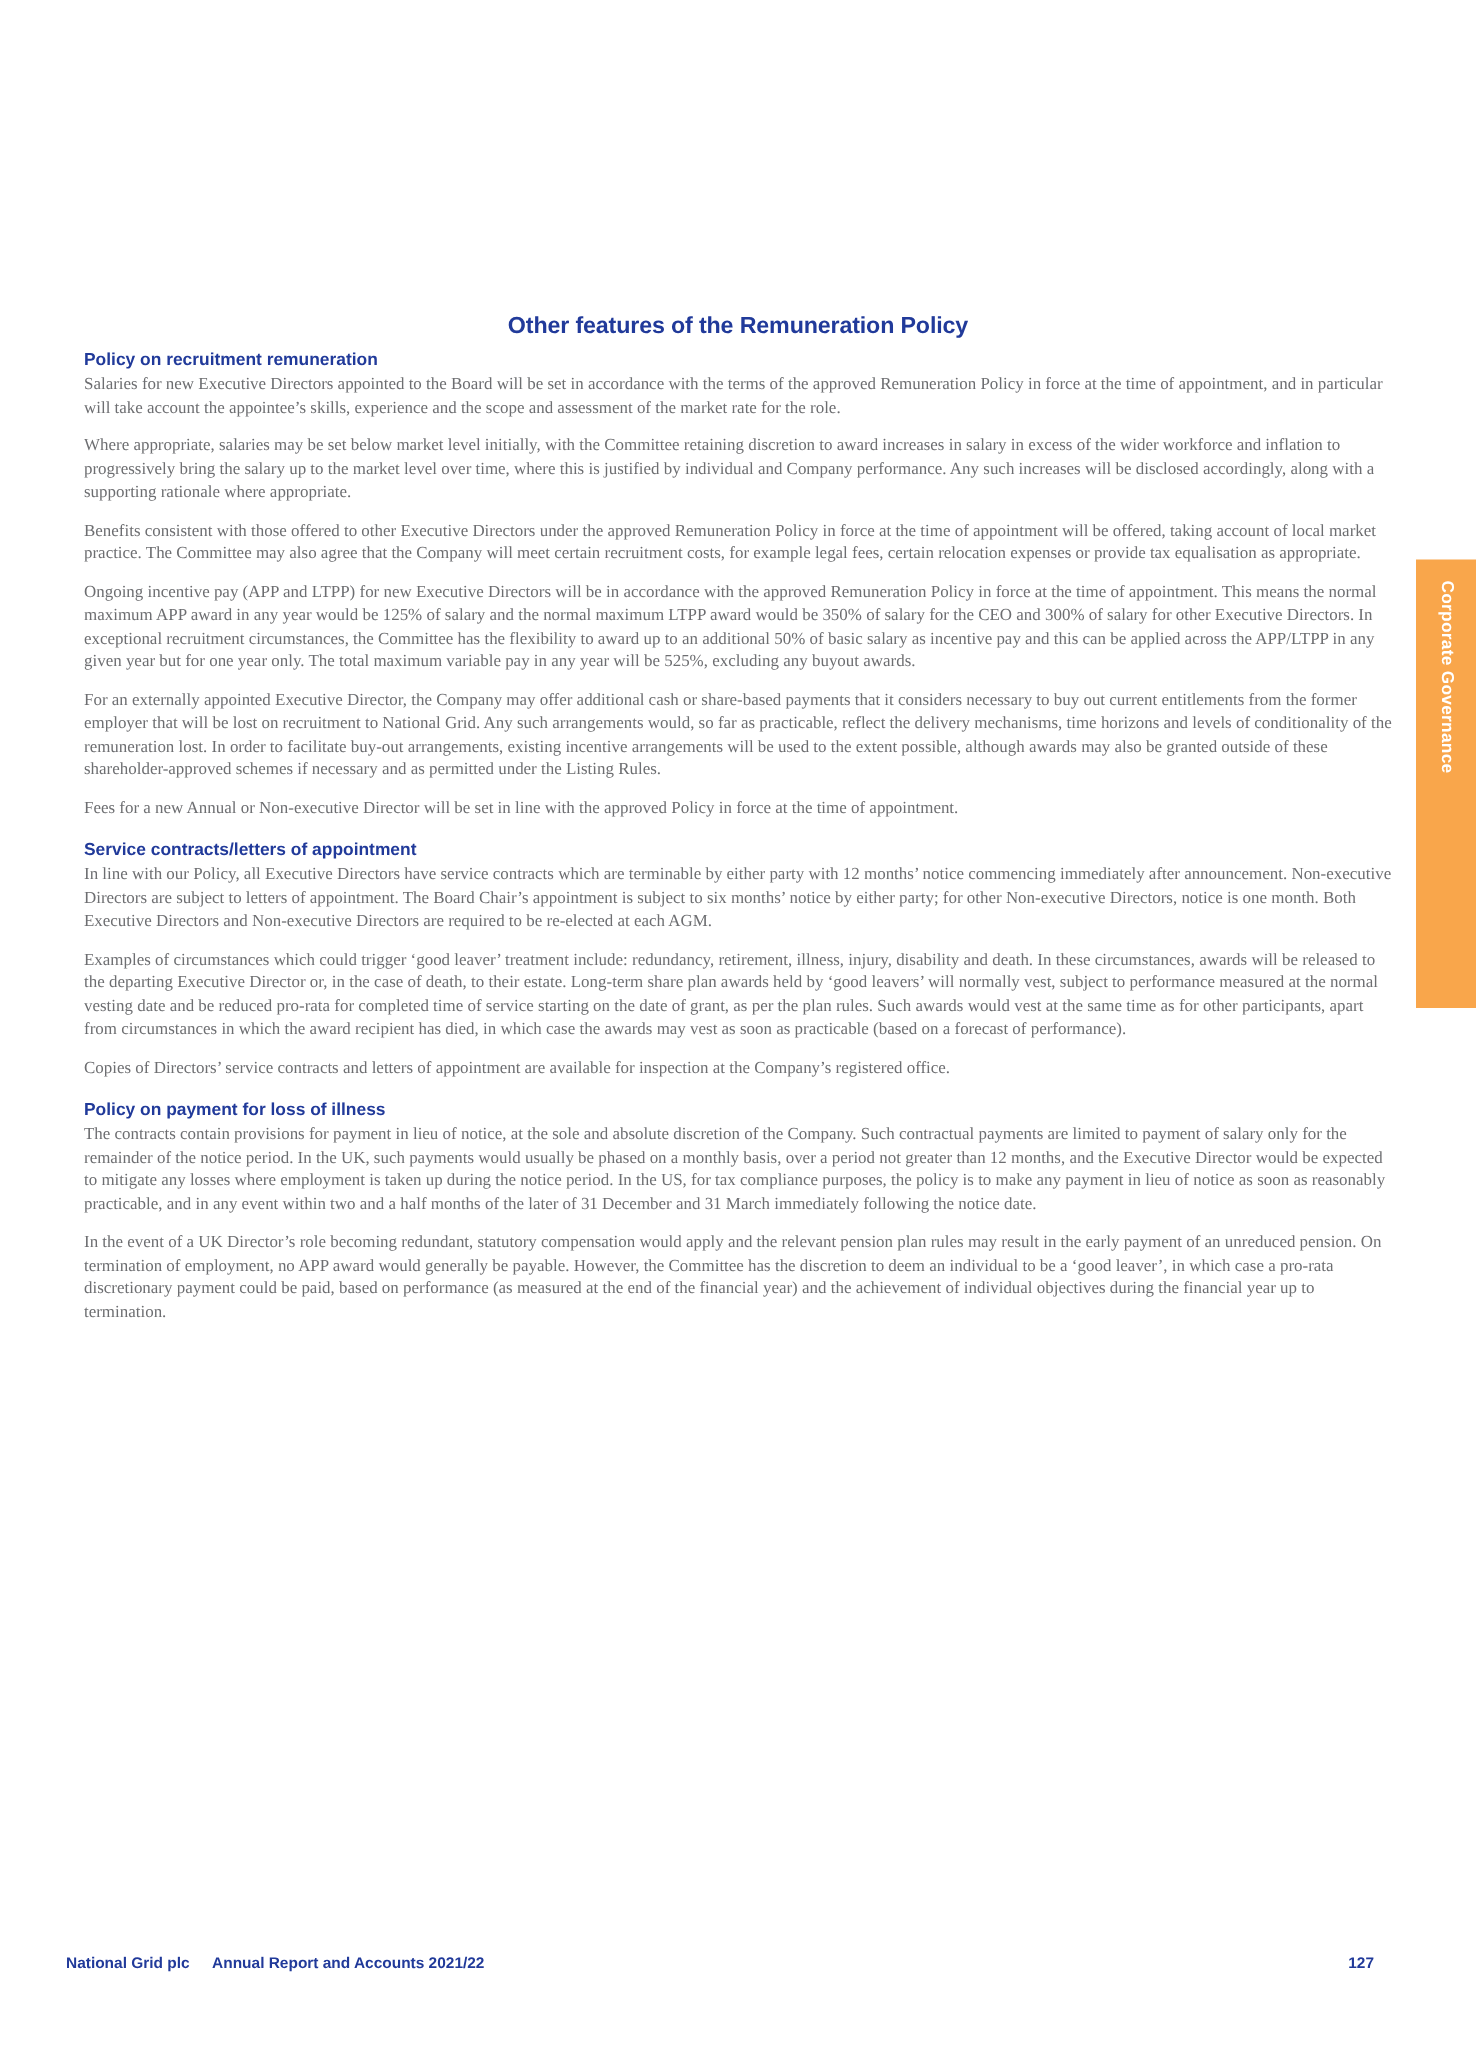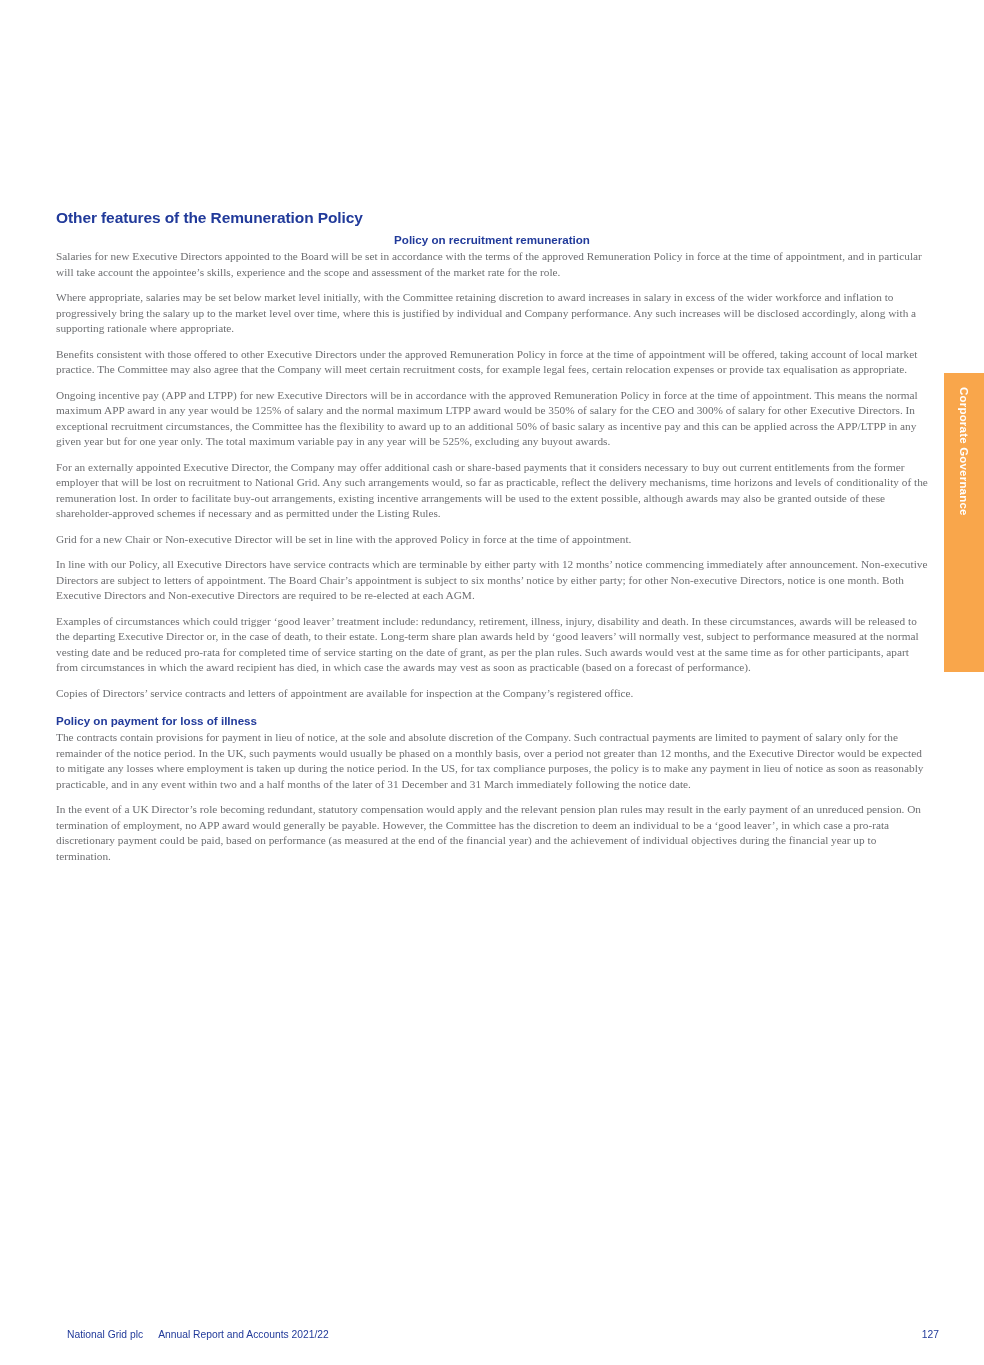--- a/index.html
+++ b/index.html
@@ -17,28 +17,29 @@
     left: 56px;
     top: 209px;
     width: 872px;
   }
   .content h1 {
     font-size: 15.5px;
     font-weight: bold;
     color: #213a9a;
     letter-spacing: -0.1px;
     margin: 0 0 6px 0;
+    text-align: center;
   }
   .content h2 {
     font-size: 11.6px;
     font-weight: bold;
     color: #213a9a;
     margin: 13px 0 3px 0;
   }
-  .content h1 + h2 { margin-top: 2px; text-align: center; }
+  .content h1 + h2 { margin-top: 2px; }
   .content p {
     font-size: 11.3px;
     line-height: 15.5px;
     color: #6d6e71;
     margin: 0 0 10px 0;
     font-family: Liberation Serif, serif;
   }
   .side-tab {
     position: absolute;
     top: 373px;
@@ -52,49 +53,49 @@
     writing-mode: vertical-rl;
     padding-top: 14px;
     color: #ffffff;
     font-size: 11.5px;
     font-weight: bold;
     letter-spacing: 0.2px;
     white-space: nowrap;
   }
   .footer {
     position: absolute;
-    left: 67px;
+    left: 44px;
     top: 1304px;
     width: 872px;
     display: flex;
     align-items: baseline;
     font-size: 10.3px;
-    font-weight: normal;
+    font-weight: bold;
     color: #213a9a;
-    margin-top: 25px;
   }
   .footer .report { margin-left: 15px; }
   .footer .page-num { margin-left: auto; }
 </style>
 </head>
 <body>
 
 <div class="page">
 
   <div class="content">
     <h1>Other features of the Remuneration Policy</h1>
 
     <h2>Policy on recruitment remuneration</h2>
     <p>Salaries for new Executive Directors appointed to the Board will be set in accordance with the terms of the approved Remuneration Policy in force at the time of appointment, and in particular will take account the appointee’s skills, experience and the scope and assessment of the market rate for the role.</p>
     <p>Where appropriate, salaries may be set below market level initially, with the Committee retaining discretion to award increases in salary in excess of the wider workforce and inflation to progressively bring the salary up to the market level over time, where this is justified by individual and Company performance. Any such increases will be disclosed accordingly, along with a supporting rationale where appropriate.</p>
     <p>Benefits consistent with those offered to other Executive Directors under the approved Remuneration Policy in force at the time of appointment will be offered, taking account of local market practice. The Committee may also agree that the Company will meet certain recruitment costs, for example legal fees, certain relocation expenses or provide tax equalisation as appropriate.</p>
     <p>Ongoing incentive pay (APP and LTPP) for new Executive Directors will be in accordance with the approved Remuneration Policy in force at the time of appointment. This means the normal maximum APP award in any year would be 125% of salary and the normal maximum LTPP award would be 350% of salary for the CEO and 300% of salary for other Executive Directors. In exceptional recruitment circumstances, the Committee has the flexibility to award up to an additional 50% of basic salary as incentive pay and this can be applied across the APP/LTPP in any given year but for one year only. The total maximum variable pay in any year will be 525%, excluding any buyout awards.</p>
     <p>For an externally appointed Executive Director, the Company may offer additional cash or share-based payments that it considers necessary to buy out current entitlements from the former employer that will be lost on recruitment to National Grid. Any such arrangements would, so far as practicable, reflect the delivery mechanisms, time horizons and levels of conditionality of the remuneration lost. In order to facilitate buy-out arrangements, existing incentive arrangements will be used to the extent possible, although awards may also be granted outside of these shareholder-approved schemes if necessary and as permitted under the Listing Rules.</p>
-    <p>Grid for a new Chair or Non-executive Director will be set in line with the approved Policy in force at the time of appointment.</p>
+    <p>Fees for a new Annual or Non-executive Director will be set in line with the approved Policy in force at the time of appointment.</p>
 
+    <h2>Service contracts/letters of appointment</h2>
     <p>In line with our Policy, all Executive Directors have service contracts which are terminable by either party with 12 months’ notice commencing immediately after announcement. Non-executive Directors are subject to letters of appointment. The Board Chair’s appointment is subject to six months’ notice by either party; for other Non-executive Directors, notice is one month. Both Executive Directors and Non-executive Directors are required to be re-elected at each AGM.</p>
     <p>Examples of circumstances which could trigger ‘good leaver’ treatment include: redundancy, retirement, illness, injury, disability and death. In these circumstances, awards will be released to the departing Executive Director or, in the case of death, to their estate. Long-term share plan awards held by ‘good leavers’ will normally vest, subject to performance measured at the normal vesting date and be reduced pro-rata for completed time of service starting on the date of grant, as per the plan rules. Such awards would vest at the same time as for other participants, apart from circumstances in which the award recipient has died, in which case the awards may vest as soon as practicable (based on a forecast of performance).</p>
     <p>Copies of Directors’ service contracts and letters of appointment are available for inspection at the Company’s registered office.</p>
 
     <h2>Policy on payment for loss of illness</h2>
     <p>The contracts contain provisions for payment in lieu of notice, at the sole and absolute discretion of the Company. Such contractual payments are limited to payment of salary only for the remainder of the notice period. In the UK, such payments would usually be phased on a monthly basis, over a period not greater than 12 months, and the Executive Director would be expected to mitigate any losses where employment is taken up during the notice period. In the US, for tax compliance purposes, the policy is to make any payment in lieu of notice as soon as reasonably practicable, and in any event within two and a half months of the later of 31 December and 31 March immediately following the notice date.</p>
     <p>In the event of a UK Director’s role becoming redundant, statutory compensation would apply and the relevant pension plan rules may result in the early payment of an unreduced pension. On termination of employment, no APP award would generally be payable. However, the Committee has the discretion to deem an individual to be a ‘good leaver’, in which case a pro-rata discretionary payment could be paid, based on performance (as measured at the end of the financial year) and the achievement of individual objectives during the financial year up to termination.</p>
   </div>
 
   <div class="side-tab" style="background: rgb(249, 166, 75);">

